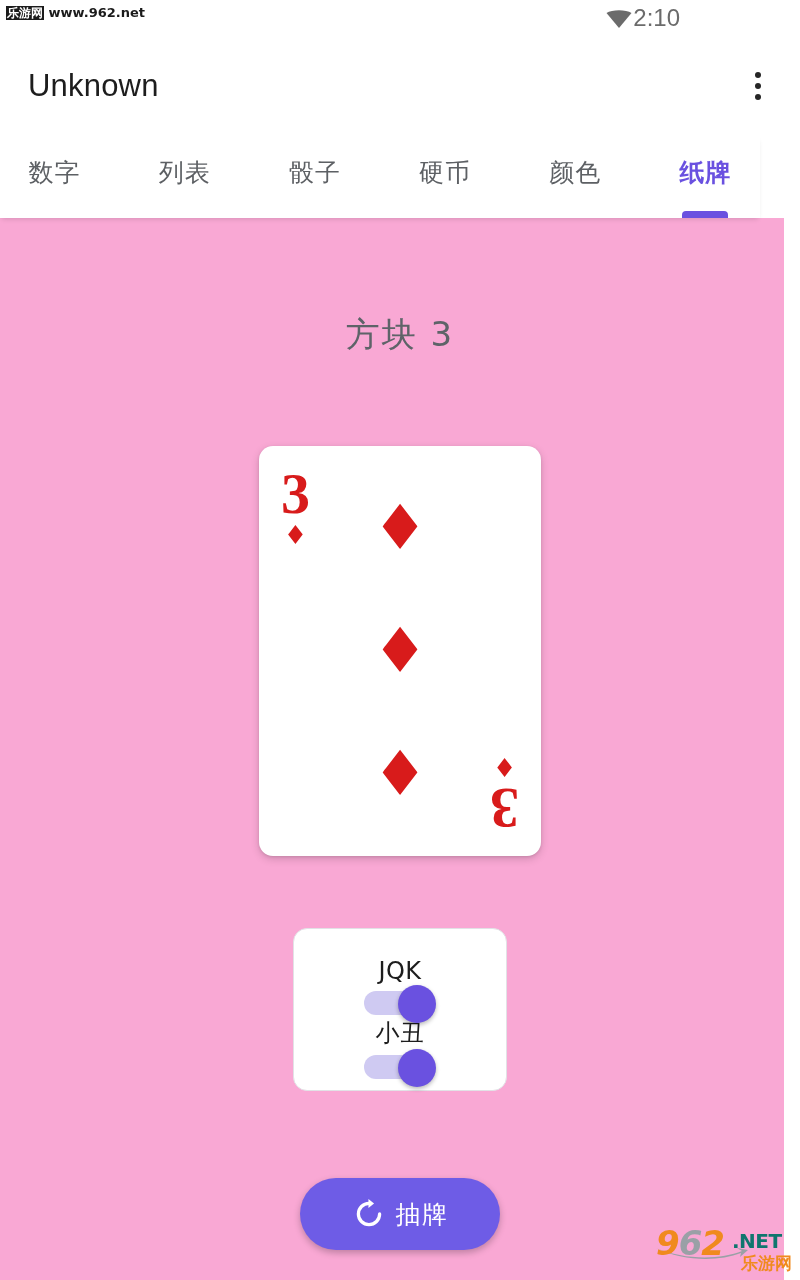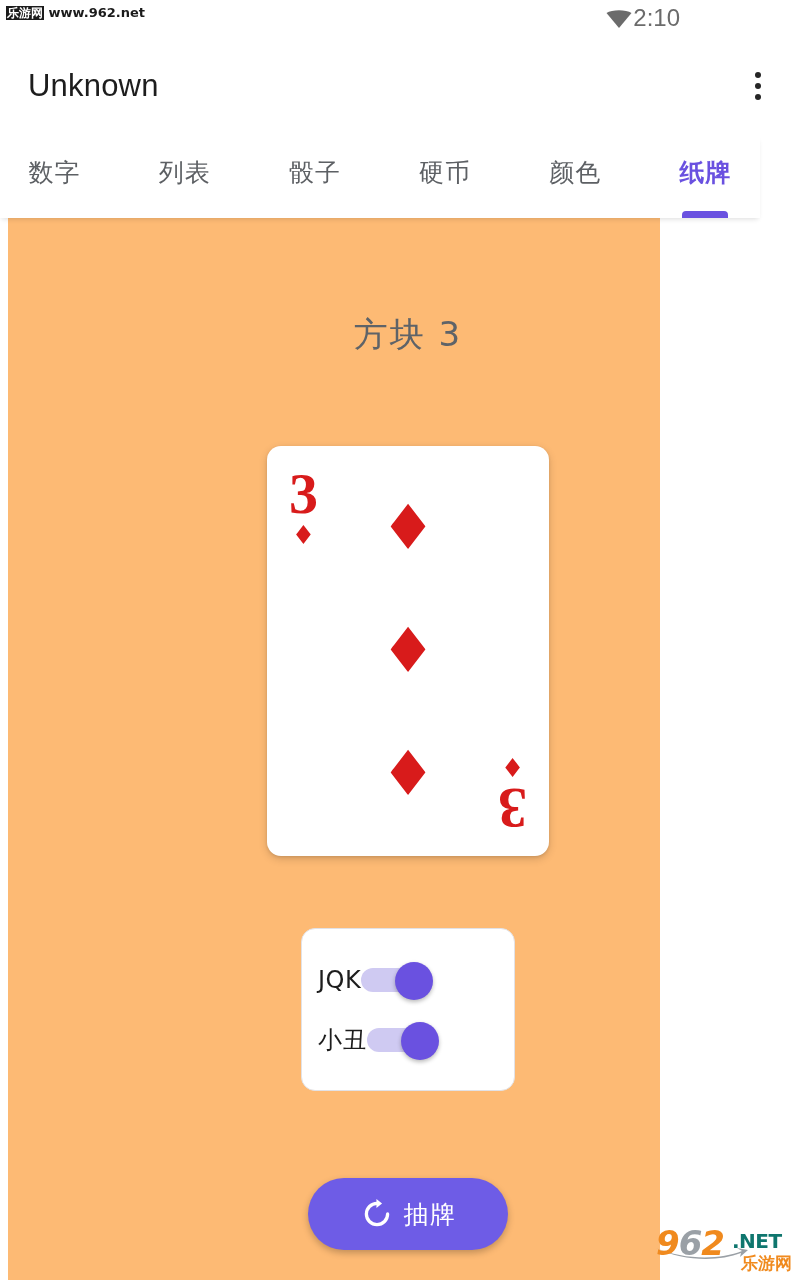--- a/index.html
+++ b/index.html
@@ -147,25 +147,24 @@
     width: 46px;
     height: 7px;
     border-radius: 4px 4px 0 0;
     background: #6a51e0;
   }
 
   
   .content {
     position: absolute;
     top: 218px; left: 0;
-    width: 652px;
+    width: 784px;
     height: 1062px;
-    background: #fdba74;
+    background: #f9a8d4;
     z-index: 10;
-    margin-left: 8px;
   }
 
   .result-title {
     position: absolute;
     top: 94px;
     left: 0;
     width: 800px;
     text-align: center;
     font-size: 34px;
     color: #5e6368;
@@ -235,20 +234,21 @@
     flex-direction: column;
     justify-content: center;
     padding: 0 16px;
     gap: 14px;
   }
   .option-row {
     display: flex;
     align-items: center;
     height: 46px;
     cursor: pointer;
+    flex-direction: column;
   }
   .option-label {
     font-size: 24px;
     color: #1d1d1d;
     font-family: "DejaVu Sans", sans-serif;
     letter-spacing: 0.5px;
   }
   .switch {
     position: relative;
     width: 72px;

